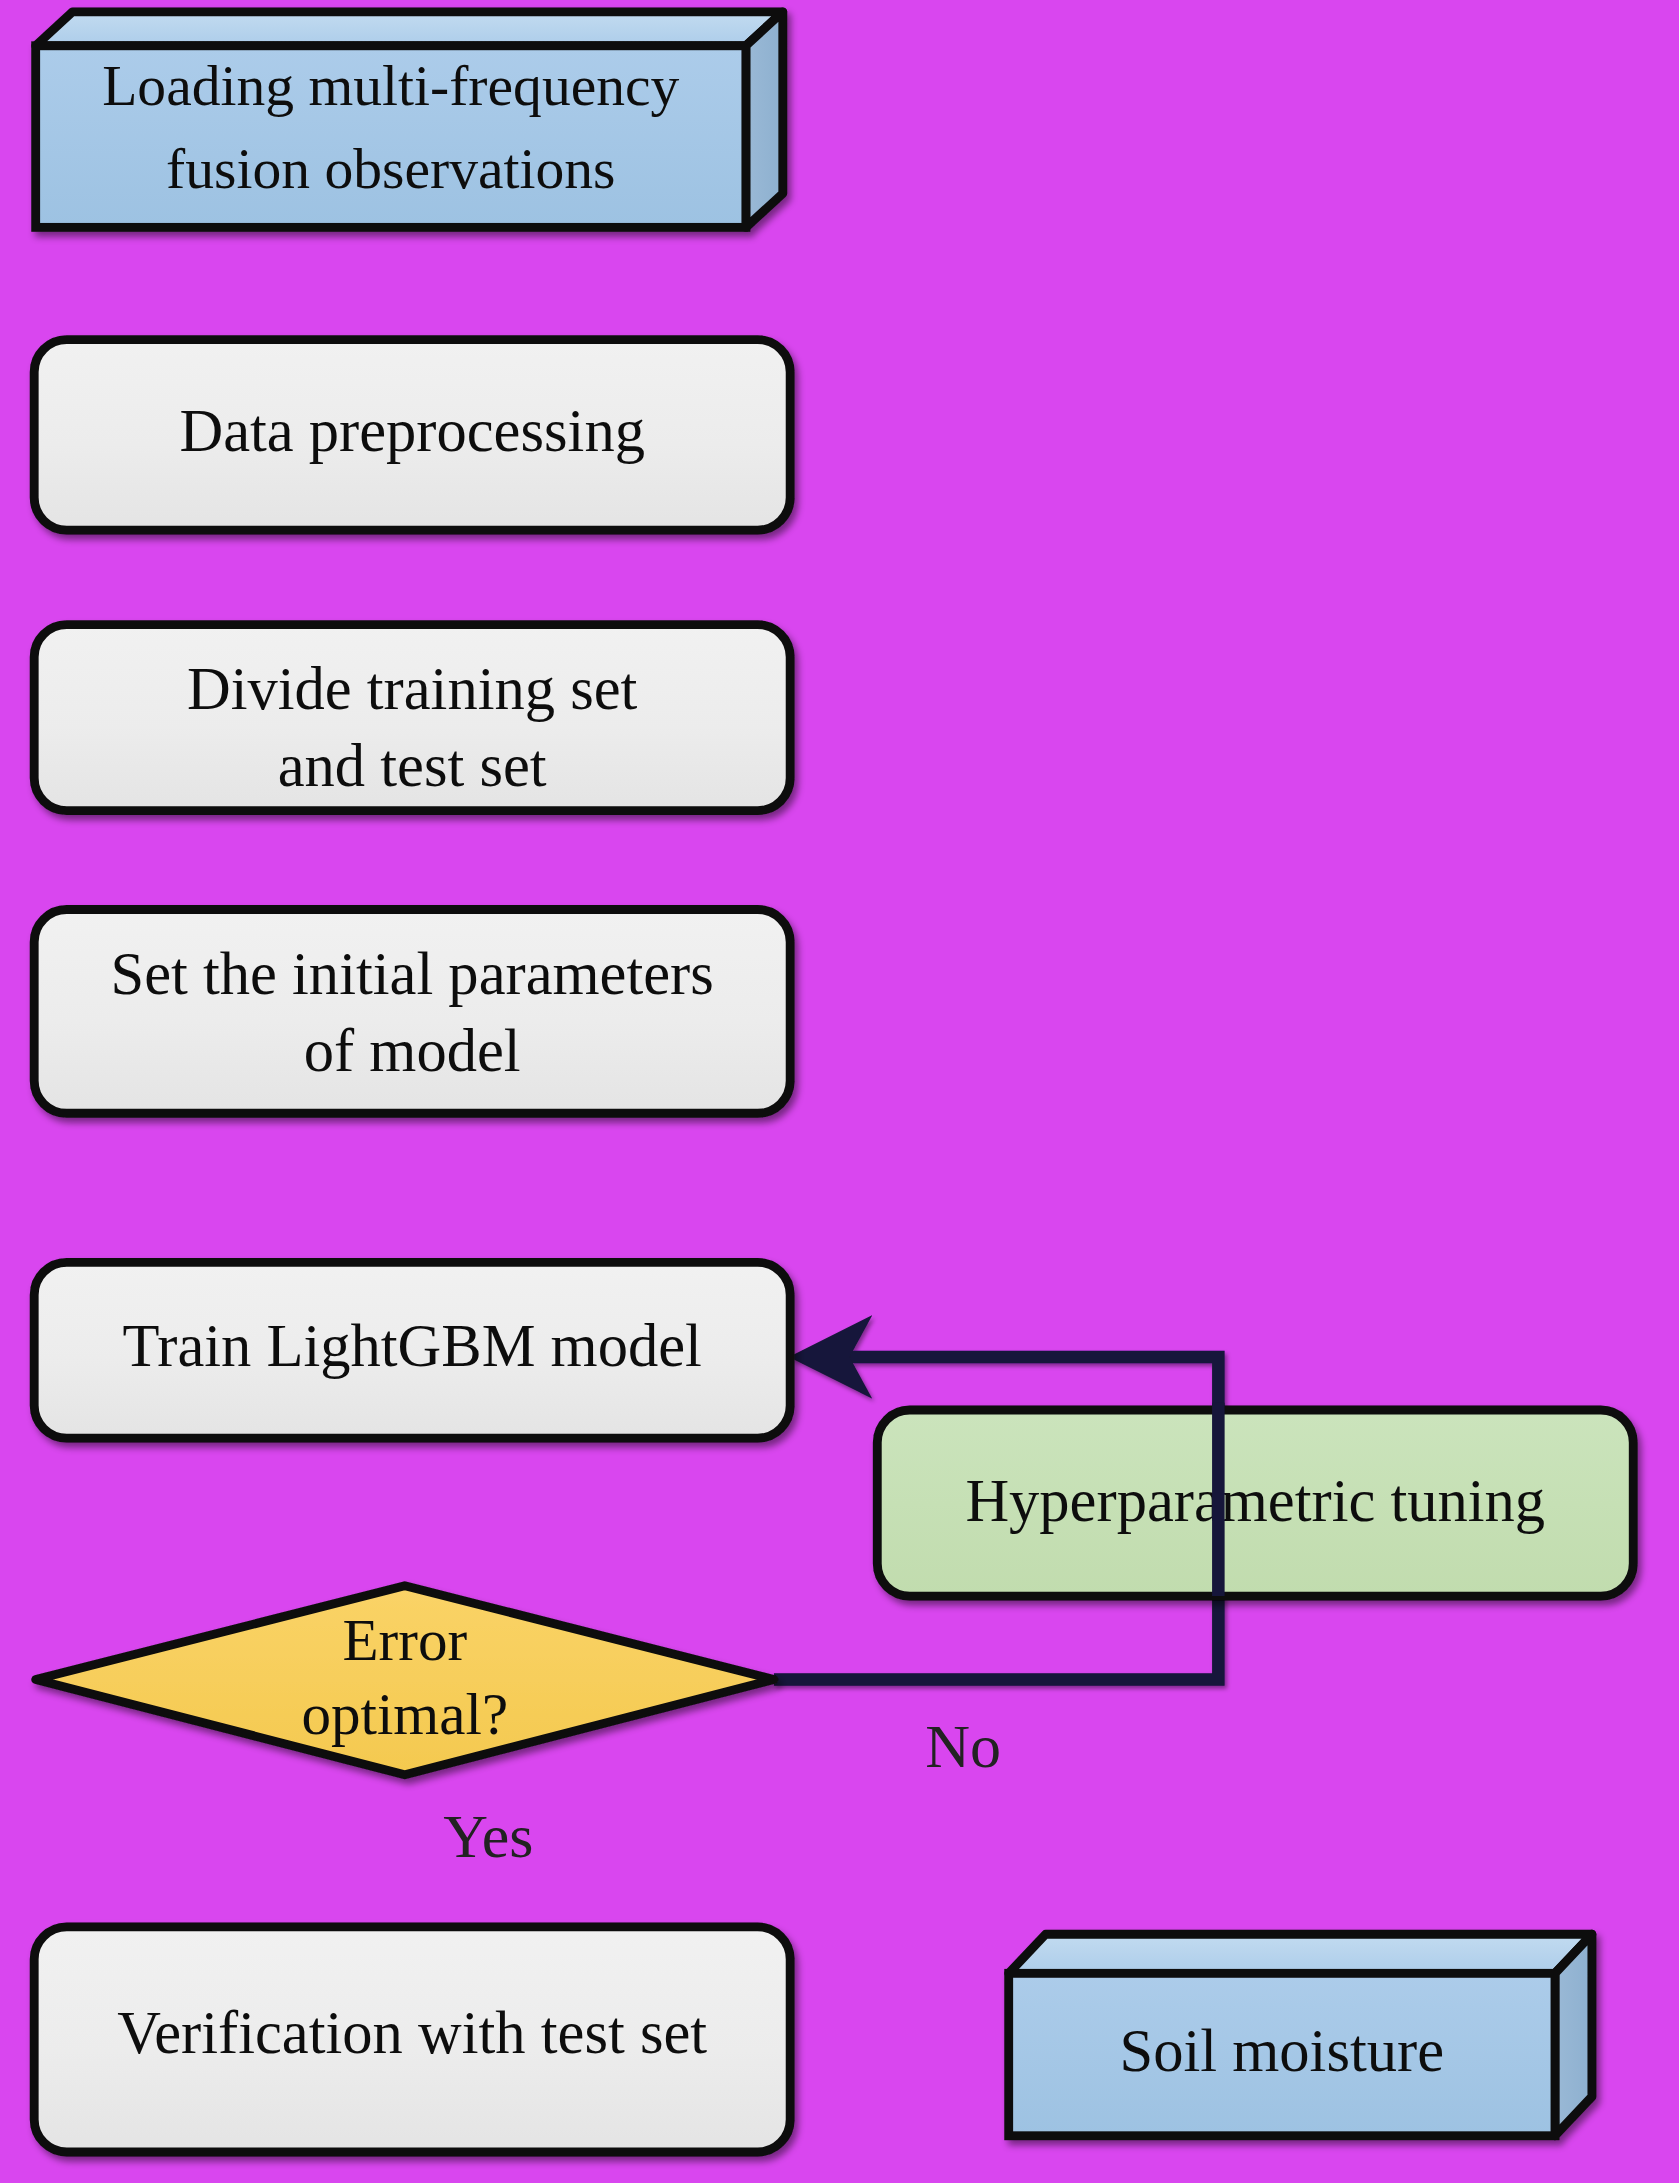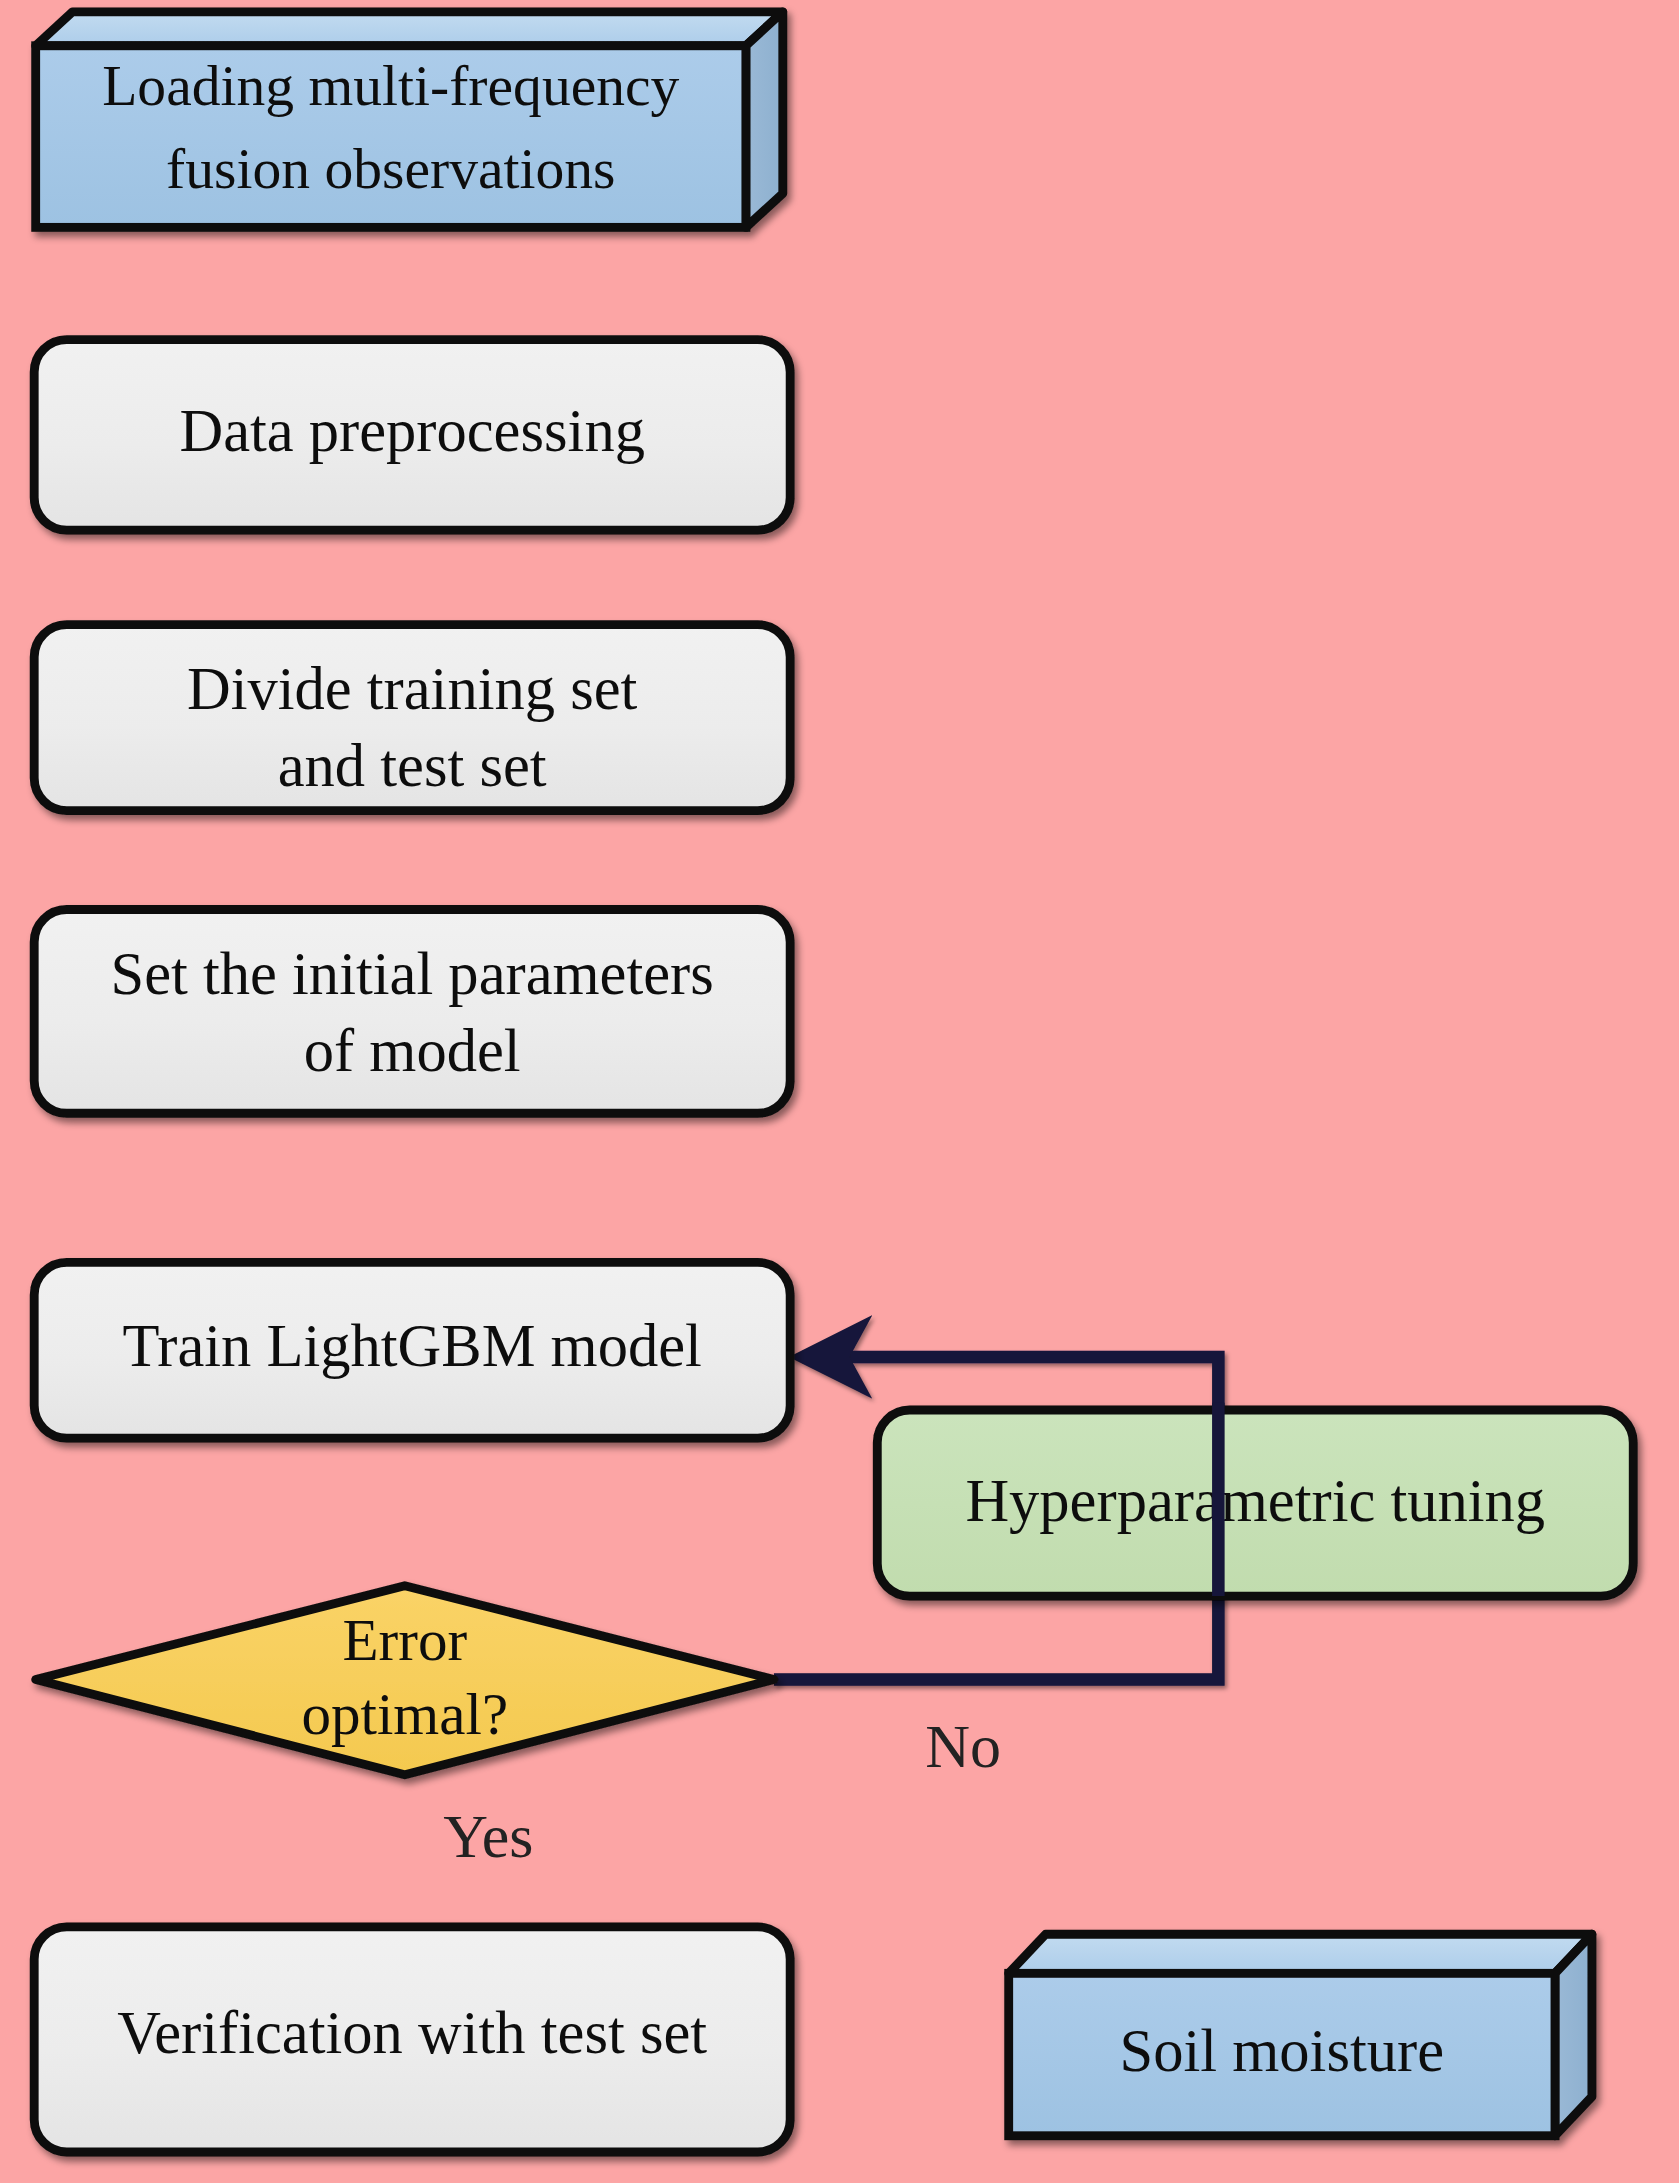--- a/index.html
+++ b/index.html
@@ -10,21 +10,21 @@
   body {
     width: 1680px;
     height: 2183px;
     font-family: "Liberation Serif", "DejaVu Serif", serif;
     overflow: hidden;
   }
   #flowchart-root {
     position: relative;
     width: 1680px;
     height: 2183px;
-    background: #fca5a5;
+    background: #d946ef;
     text-align: right;
   }
   svg.diagram {
     display: block;
     width: 1680px;
     height: 2183px;
   }
   .node-label {
     font-family: "Liberation Serif", "DejaVu Serif", serif;
     fill: #111111;

